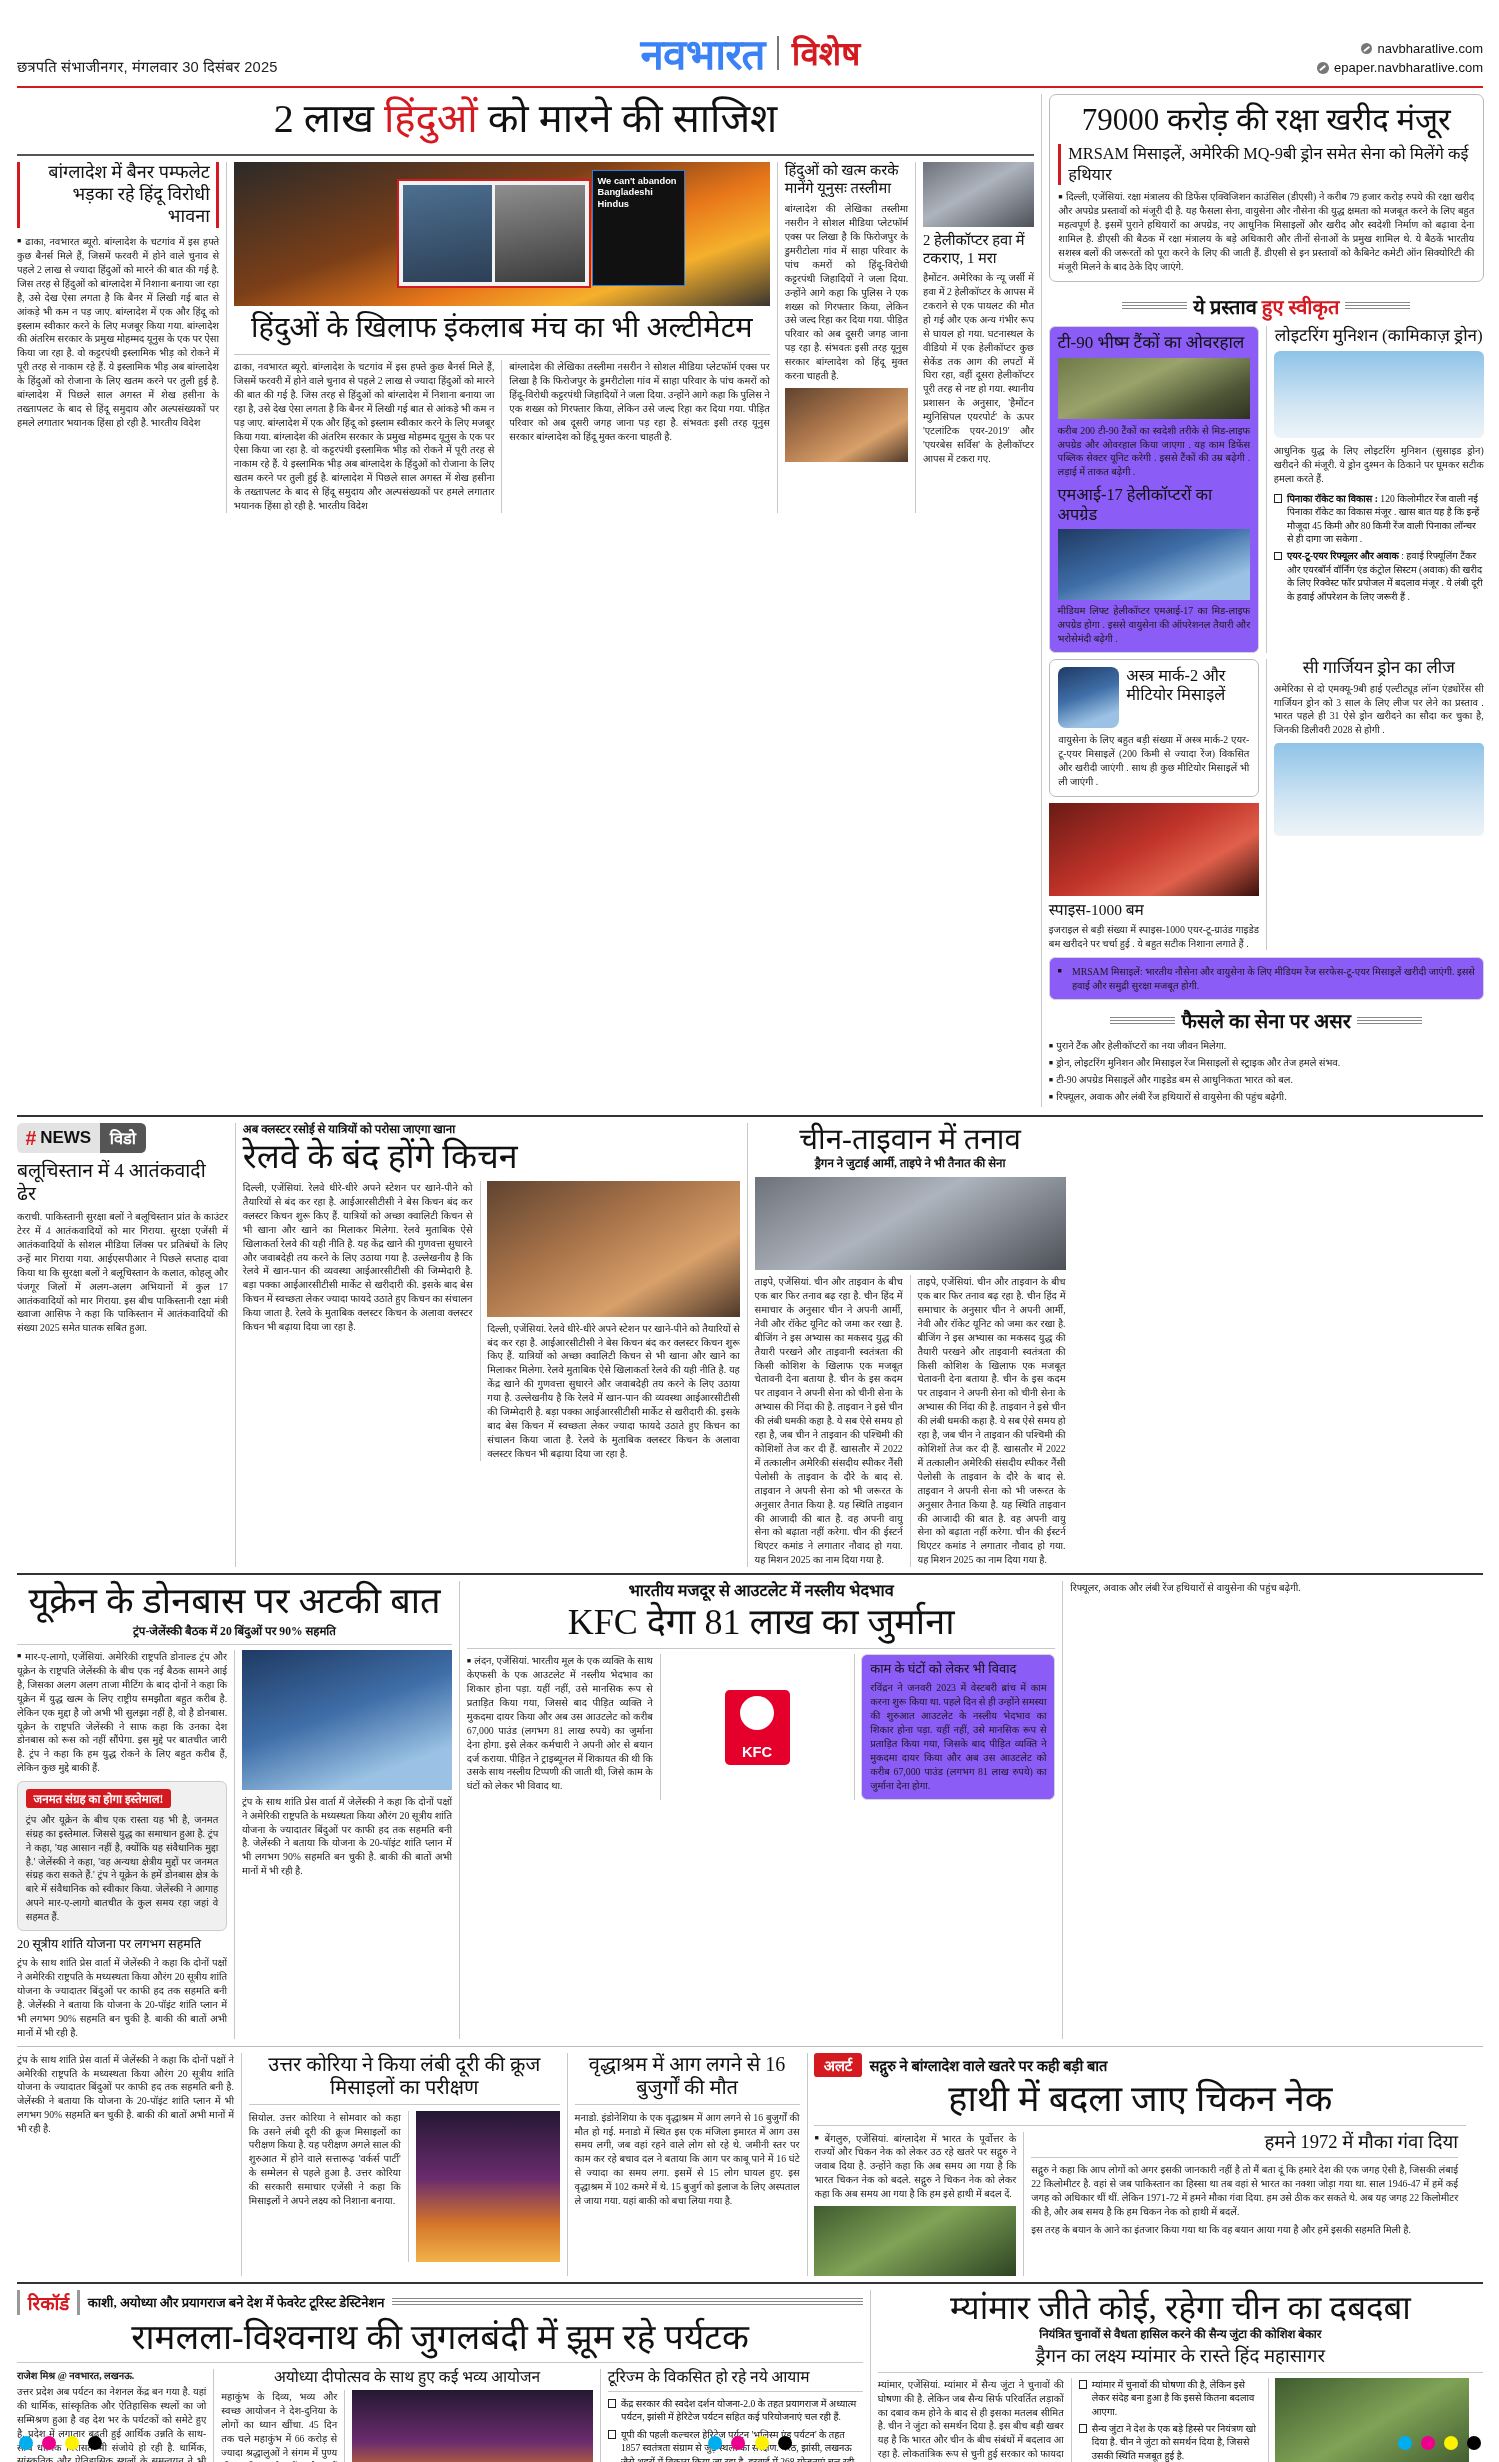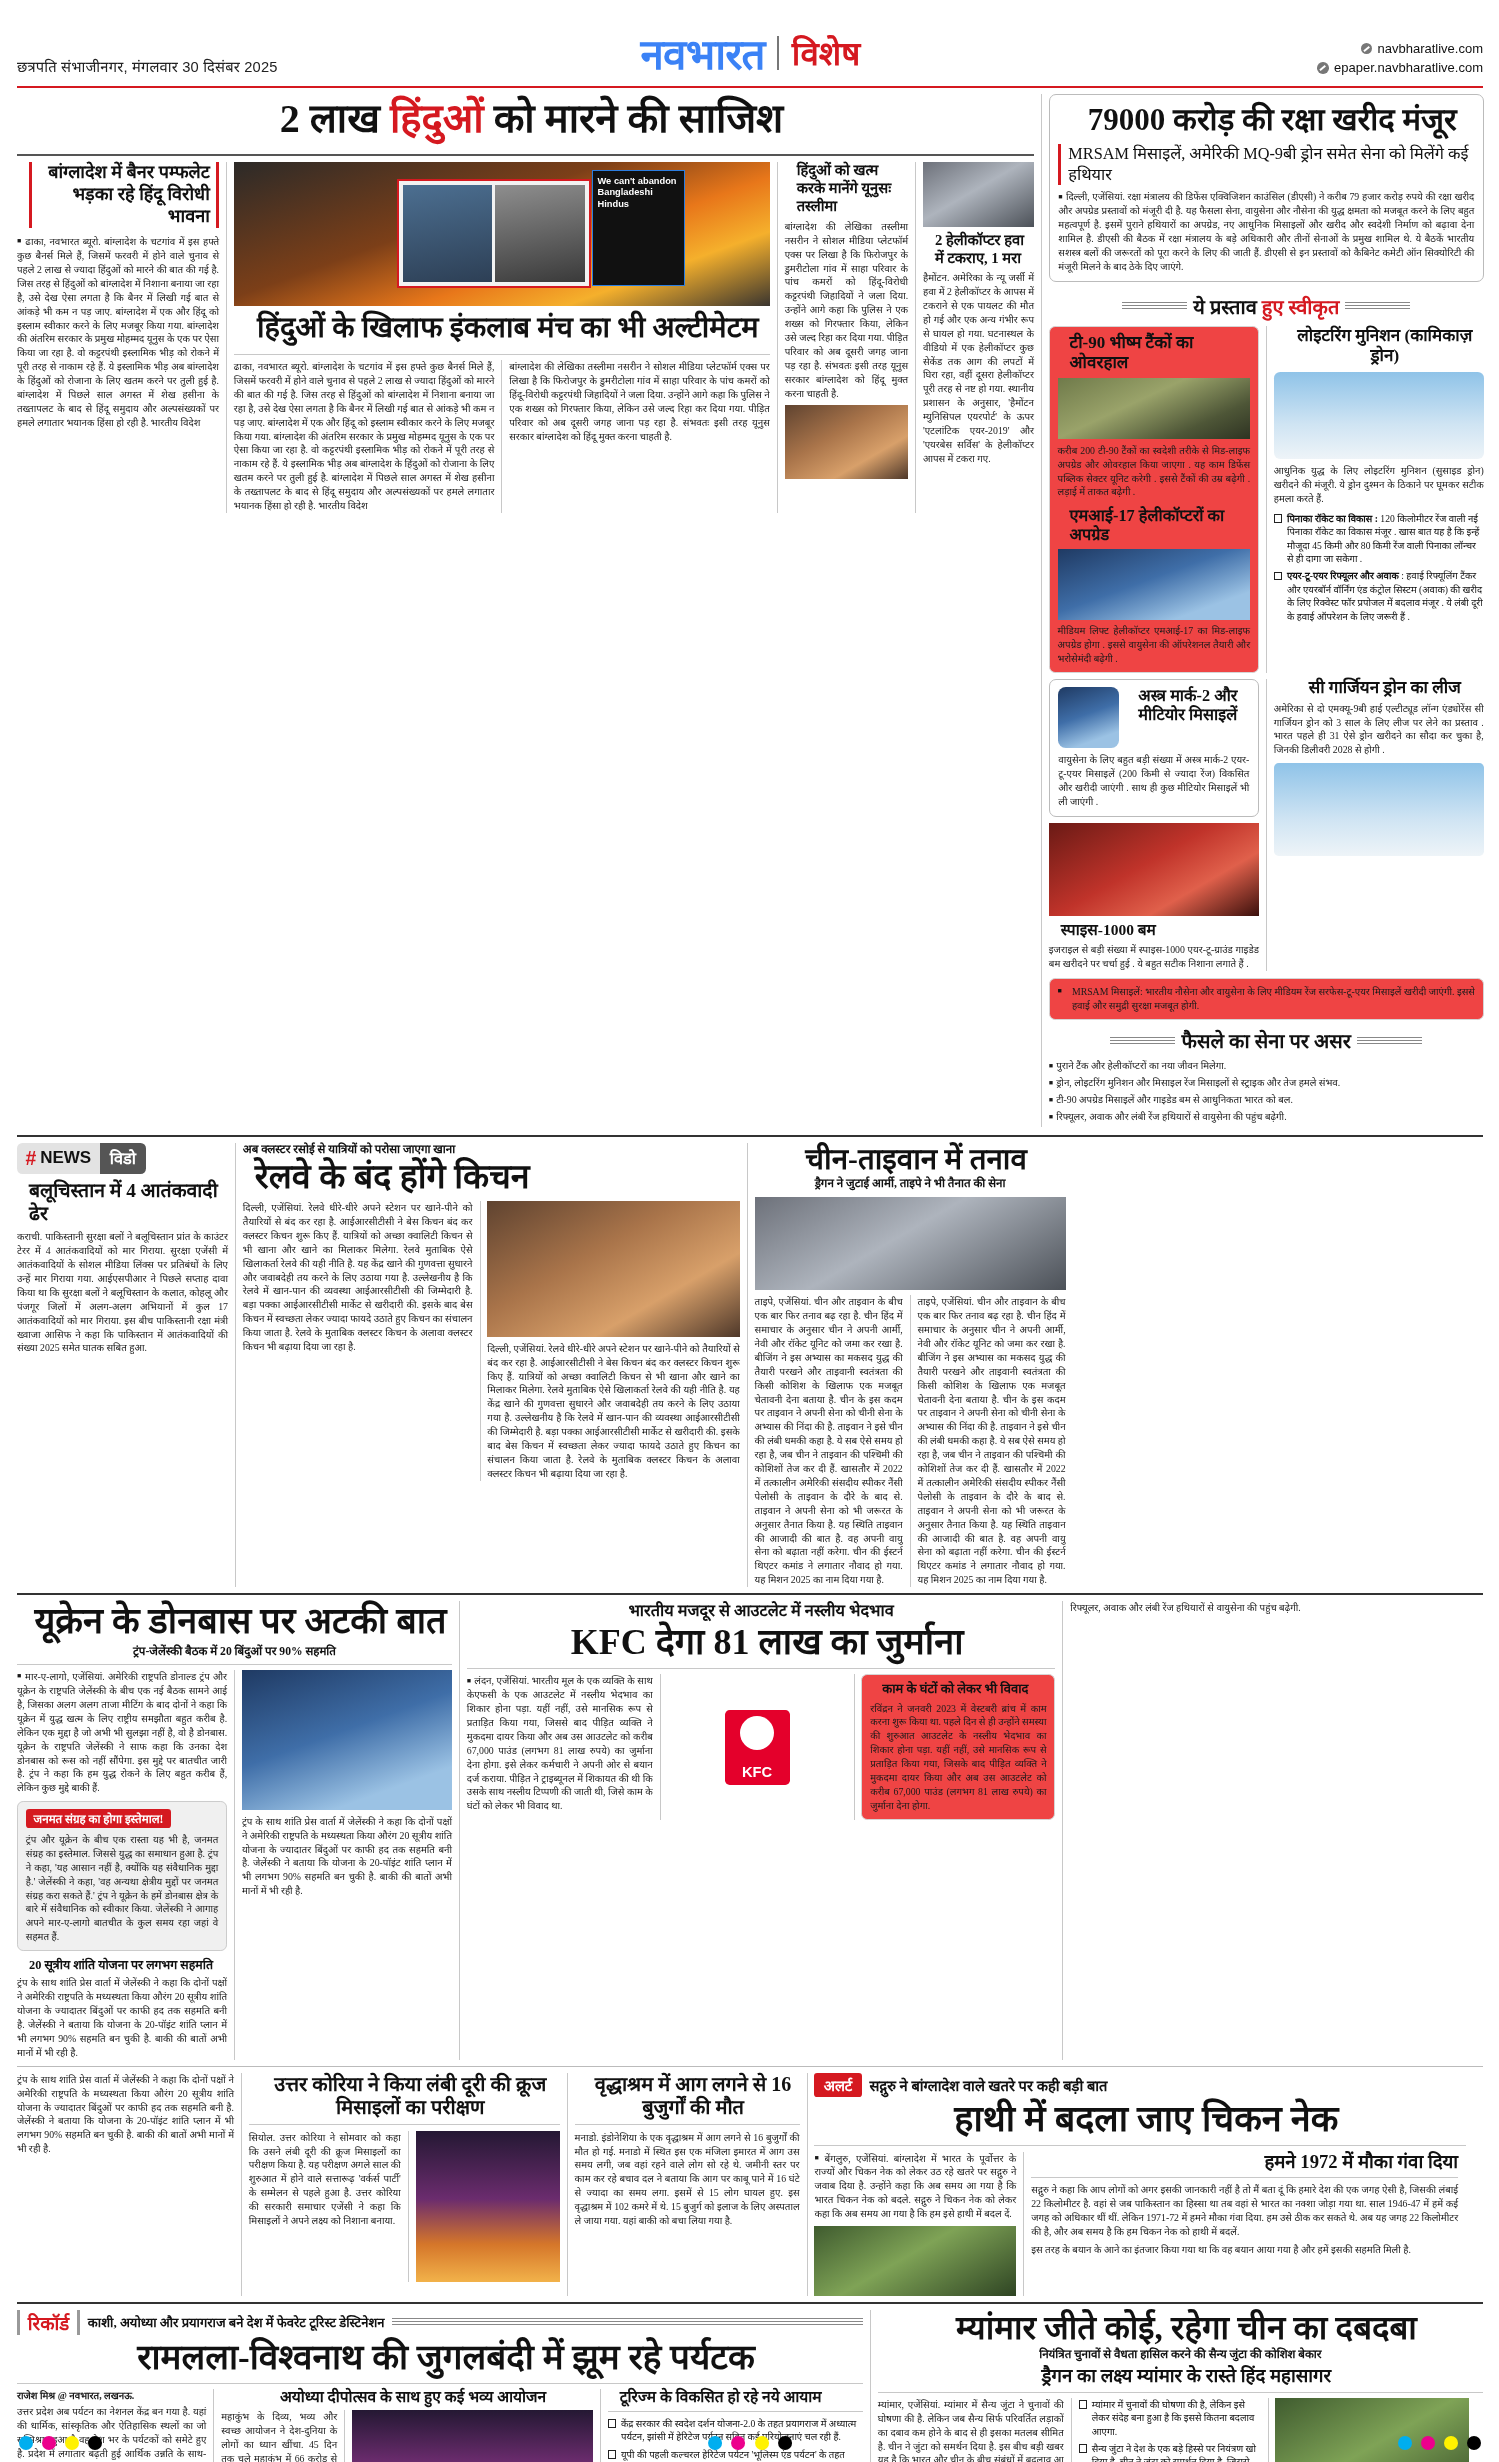--- a/index.html
+++ b/index.html
@@ -27,21 +27,21 @@
   .rule-thin { height: 0.8px; background: #bbb; }
   .rule-dark { height: 1.6px; background: #333; }
 
   
   .cols { display: flex; }
   .vline { width: 0.8px; background: #c8c8c8; margin: 0 7px; flex: none; }
   .hline { height: 0.8px; background: #c8c8c8; margin: 5.4px 0; }
   .hline2 { height: 1.6px; background: #555; margin: 6.2px 0; }
   .body-txt { font-size: 9.8px; line-height: 1.42; text-align: justify; color: #1a1a1a; }
   .sq::before { content:"\25A0"; font-size: 7px; margin-right: 3.1px; vertical-align: 1.6px; }
-  .hd { font-weight: bold; line-height: 1.08; margin-left: 12px; }
+  .hd { font-weight: normal; line-height: 1.08; }
   .red { color: #d51920; }
   .kicker { font-size: 11.6px; font-weight: bold; line-height: 1.2; }
   .photo { background: linear-gradient(140deg,#8d6b4e,#c4a184 35%,#6c5946 70%,#403227); position: relative; overflow: hidden; }
   .photo.fire { background: linear-gradient(160deg,#2c2a28,#7c3f18 40%,#e8771a 62%,#f5b02c 78%,#3a352f); }
   .photo.sky { background: linear-gradient(180deg,#8fc3e8,#cfe4f3 60%,#eef4f8); }
   .photo.army { background: linear-gradient(155deg,#6f7a4a,#9aa36a 40%,#4e5637 75%,#2e3322); }
   .photo.night { background: linear-gradient(180deg,#241833,#6b2c6e 45%,#d5762a 75%,#f2b24a); }
   .photo.grey { background: linear-gradient(150deg,#6d717a,#aeb4bd 45%,#4c5158); }
   .photo.warm { background: linear-gradient(150deg,#5f4330,#a9744a 40%,#d8a06a 70%,#4e382a); }
   .photo.green { background: linear-gradient(150deg,#3f5b2f,#7fa356 45%,#2e4423); }
@@ -56,21 +56,21 @@
   .sec-band { display: flex; align-items: center; gap: 7.8px; }
   .sec-band .tag { color: #d51920; font-weight: bold; font-size: 18.6px; padding: 0 7.8px; border-left: 3.1px solid #999; border-right: 3.1px solid #999; }
   .sec-band .sub { font-size: 13px; font-weight: bold; }
   .sec-band .lines { flex: 1; height: 8.5px; background: repeating-linear-gradient(to bottom,#888 0 0.8px,transparent 0.8px 3.1px); }
 
   .dash-head { display: flex; align-items: center; gap: 6.2px; justify-content: center; }
   .dash-head .lines { width: 65px; height: 8.5px; background: repeating-linear-gradient(to bottom,#888 0 0.8px,transparent 0.8px 3.1px); }
   .dash-head .t { font-size: 20px; font-weight: bold; white-space: nowrap; }
 
   .box { border: 0.8px solid #bbb; border-radius: 7px; padding: 7px 8.5px; }
-  .boxg { background: #ef4444; border: 0.8px solid #d5d5d5; border-radius: 6.2px; padding: 6.2px 7.8px; }
+  .boxg { background: #8b5cf6; border: 0.8px solid #d5d5d5; border-radius: 6.2px; padding: 6.2px 7.8px; }
   .redbar { border-left: 3.9px solid #d51920; padding-left: 7px; }
   .greybar { border-left: 3.1px solid #9a9a9a; border-right: 3.1px solid #9a9a9a; padding: 0 6.2px; }
   .bullet-li { display: flex; gap: 4.7px; margin-bottom: 3.9px; font-size: 9.6px; line-height: 1.4; }
   .bullet-li .bx { flex: none; width: 8.5px; height: 8.5px; border: 1.2px solid #222; margin-top: 2.3px; }
 
   .quote-box { background: #f0f0f0; border: 0.8px solid #ccc; border-radius: 6.2px; padding: 6.2px 7.8px; position: relative; }
   .tab-red { background: #d51920; color: #fff; font-weight: bold; font-size: 11.6px; display: inline-block; padding: 2.3px 7.8px; border-radius: 3.1px; }
   .alert-tag { background: #d51920; color: #fff; font-weight: bold; font-size: 14.7px; padding: 2.3px 9.3px; border-radius: 3.1px; }
 
   .dots { display: flex; gap: 9.3px; align-items: center; }

